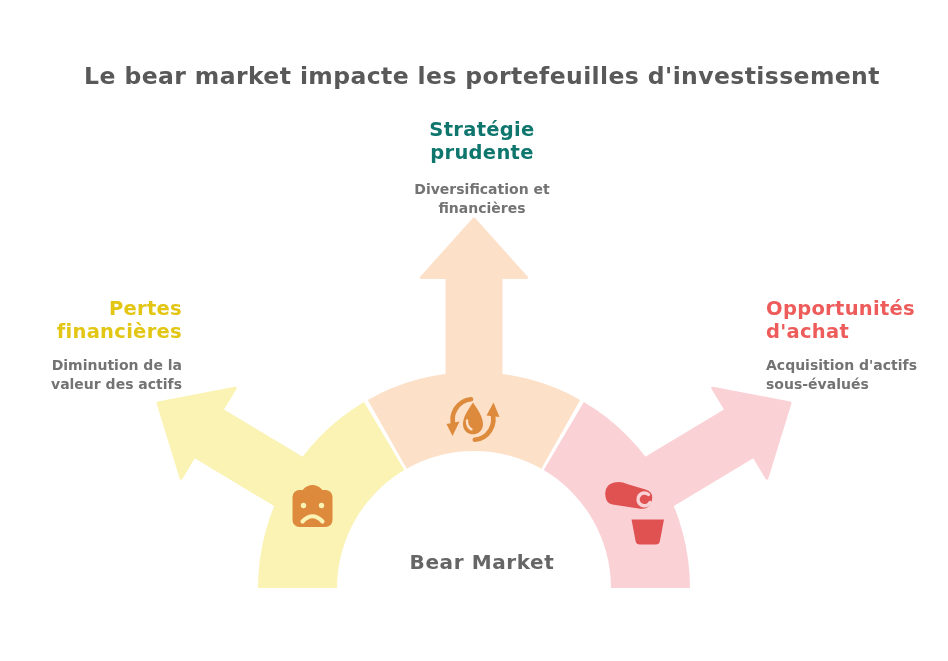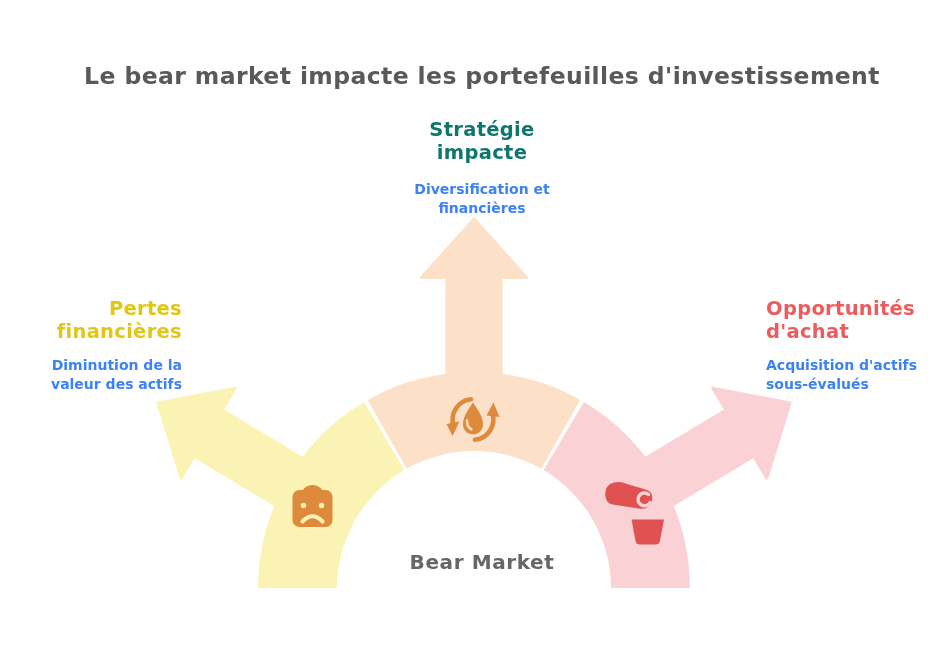--- a/index.html
+++ b/index.html
@@ -16,21 +16,21 @@
     left:0;top:54px;width:948px;
     text-align:center;
     font-size:23.5px;font-weight:700;letter-spacing:.4px;
     color:#595959;
   }
   .branch-title{
     font-size:19.5px;font-weight:700;line-height:23px;letter-spacing:.3px;
   }
   .branch-subtitle{
     font-size:14px;font-weight:700;line-height:19px;
-    color:#3b82f6;margin-top:13px;
+    color:#737373;margin-top:13px;
   }
   .label-top{left:324px;top:110px;width:300px;text-align:center;}
   .label-top .branch-subtitle{margin-top:16px;}
   .label-left{right:758px;top:289px;width:220px;text-align:right;}
   .label-right{left:758px;top:289px;width:220px;text-align:left;}
   .center-label{
     left:0;top:542px;width:948px;text-align:center;
     font-size:20px;font-weight:700;letter-spacing:.6px;
     color:#666666;
   }
@@ -78,21 +78,21 @@
       <path d="M 648.5 494.5 A 6.4 6.4 0 1 0 650 502.5" fill="none" stroke="#fad2d6" stroke-width="3.4" stroke-linecap="round"></path>
       <path d="M 631.5 519.5 L 664 519.5 L 659.8 541.5 Q 659.2 544.5 655.8 544.5 L 639.7 544.5 Q 636.3 544.5 635.7 541.5 Z" fill="#e05151"></path>
     </g>
   </svg>
 
   <p class="txt main-title">Le bear market impacte les portefeuilles d'investissement</p>
 
   <div class="txt label-top">
     <div class="branch-title" style="color: #0f766e;">
       <div>Stratégie</div>
-      <div>impacte</div>
+      <div>prudente</div>
     </div>
     <div class="branch-subtitle">
       <div>Diversification et</div>
       <div>financières</div>
     </div>
   </div>
 
   <div class="txt label-left">
     <div class="branch-title" style="color: rgb(226, 198, 19);">
       <div>Pertes</div>

